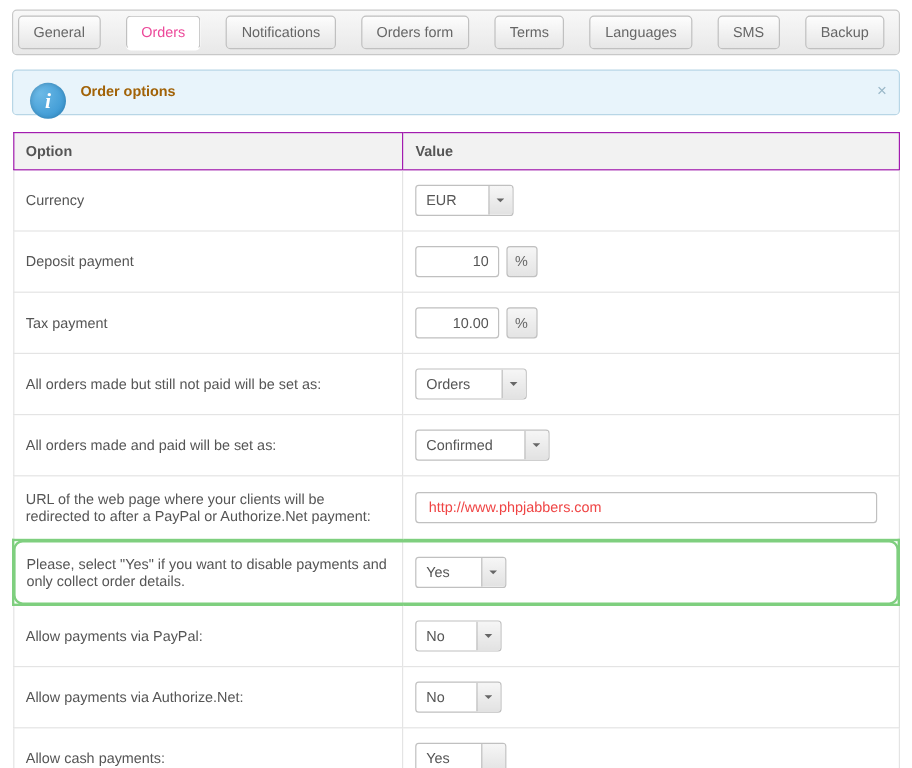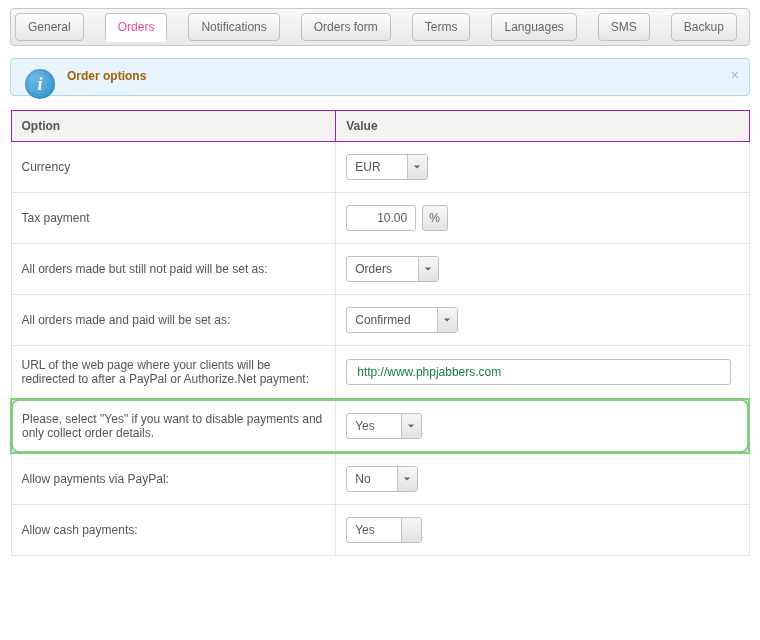--- a/index.html
+++ b/index.html
@@ -127,21 +127,21 @@
     display:inline-flex; align-items:center; justify-content:center;
     border:1px solid #c0c0c0; border-radius:3px;
     background: linear-gradient(#f6f6f6,#e4e4e4);
     height:26px; width:26px; margin-left:2px;
     color:#666;
   }
   .text-input {
     border:1px solid #c0c0c0; border-radius:3px;
     height:26px; width: 98%;
     padding:0 10px;
-    color:#15803d;
+    color:#ef4444;
     font-size:12px;
   }
   tr.highlight {
     outline: 2px solid #7fcf7f;
     outline-offset: -2px;
     border-radius: 8px;
   }
   tr.highlight td:first-child { border-left: 2px solid #7fcf7f; border-top:2px solid #7fcf7f; border-bottom:2px solid #7fcf7f; border-top-left-radius:10px; border-bottom-left-radius:10px;}
   tr.highlight td:last-child { border-right: 2px solid #7fcf7f; border-top:2px solid #7fcf7f; border-bottom:2px solid #7fcf7f; border-top-right-radius:10px; border-bottom-right-radius:10px;}
 </style>
@@ -180,20 +180,27 @@
           <span class="sel-text">EUR</span>
           <span class="arrow-btn">
               <svg viewBox="0 0 10 10">
                 <path d="M1 3l4 4 4-4z"></path>
               </svg>
             </span>
         </span>
       </td>
     </tr>
     <tr>
+      <td class="label-col">Deposit payment</td>
+      <td>
+        <input class="num-input" value="10" style="">
+        <span class="unit-box">%</span>
+      </td>
+    </tr>
+    <tr>
       <td class="label-col">Tax payment</td>
       <td>
         <input class="num-input" value="10.00" style="">
         <span class="unit-box">%</span>
       </td>
     </tr>
     <tr>
       <td class="label-col">All orders made but still not paid will be set as:</td>
       <td>
         <span class="select-like">
@@ -245,20 +252,33 @@
           <span class="sel-text">No</span>
           <span class="arrow-btn">
               <svg viewBox="0 0 10 10">
                 <path d="M1 3l4 4 4-4z"></path>
               </svg>
             </span>
         </span>
       </td>
     </tr>
     <tr>
+      <td class="label-col">Allow payments via Authorize.Net:</td>
+      <td>
+        <span class="select-like">
+          <span class="sel-text">No</span>
+          <span class="arrow-btn">
+              <svg viewBox="0 0 10 10">
+                <path d="M1 3l4 4 4-4z"></path>
+              </svg>
+            </span>
+        </span>
+      </td>
+    </tr>
+    <tr>
       <td class="label-col">Allow cash payments:</td>
       <td>
         <span class="select-like">
           <span class="sel-text">Yes</span>
           <span class="arrow-btn"></span>
         </span>
       </td>
     </tr>
   </tbody>
 </table>

